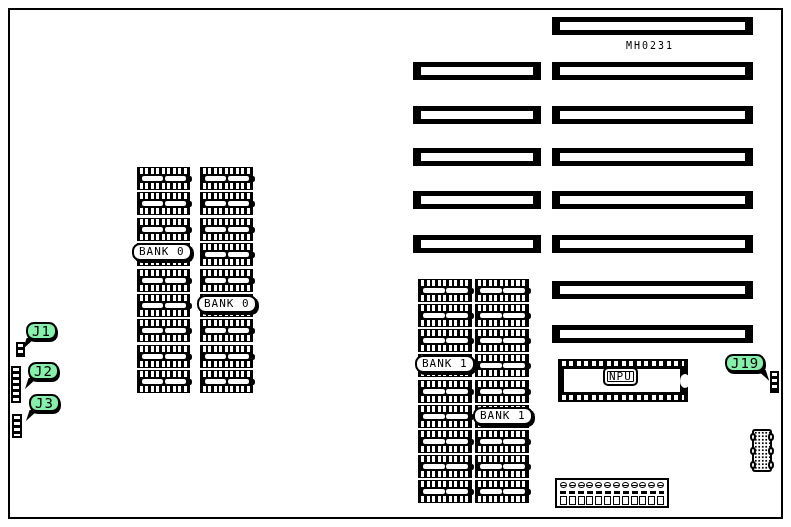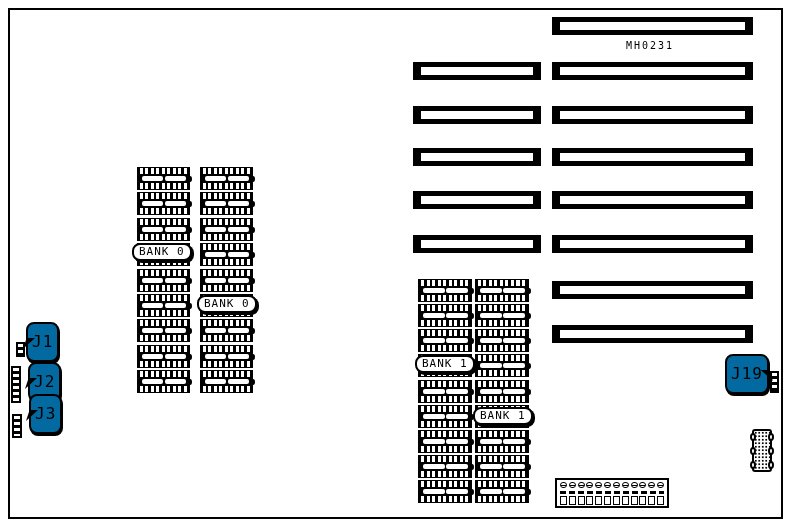--- a/index.html
+++ b/index.html
@@ -61,23 +61,23 @@
        font-size:11px;line-height:13px;letter-spacing:1px;padding:1px 4px;}
 
   
   .bios{position:absolute;left:561px;top:412px;width:90px;height:41px;background:#000;}
   .bios-dashes{position:absolute;left:2px;right:2px;top:2px;height:3px;
        background:repeating-linear-gradient(90deg,#fff 0 5px,#000 5px 8px);}
   .bios-notch{position:absolute;right:-1px;top:14px;width:7px;height:12px;background:#fff;}
   .bios .chip-label{left:22px;top:11px;}
 
   
-  .callout{position:absolute;z-index:3;background:#0369a1;border:2px solid #000;border-radius:8px;
-       box-shadow:1px 2px 0 #000;font-size:16px;line-height:14px;letter-spacing:1px;
-       padding:11px 4px;white-space:nowrap;}
+  .callout{position:absolute;z-index:3;background:#86efac;border:2px solid #000;border-radius:8px;
+       box-shadow:1px 2px 0 #000;font-size:14px;line-height:14px;letter-spacing:1px;
+       padding:0 4px;white-space:nowrap;}
   #co-j1{left:26px;top:322px;}
   #co-j2{left:28px;top:362px;}
   #co-j3{left:29px;top:394px;}
   #co-j19{left:725px;top:354px;}
   .tail{position:absolute;width:12px;height:11px;background:#000;}
   .tail.dl{left:-5px;top:14px;clip-path:polygon(100% 0,30% 0,0 100%);}
   .tail.dr{right:-6px;top:14px;clip-path:polygon(0 0,70% 0,100% 100%);}
 
   
   .jblock{position:absolute;box-sizing:border-box;border:2px solid #000;
@@ -420,20 +420,27 @@
         <div class="notch"></div>
       </div>
     </div>
 
   <div class="tag" id="bank0-tag-1">BANK 0</div>
   <div class="tag" id="bank0-tag-2">BANK 0</div>
   <div class="tag" id="bank1-tag-1">BANK 1</div>
   <div class="tag" id="bank1-tag-2">BANK 1</div>
 
 
+  <div class="npu">
+    <div class="npu-inner"></div>
+    <div class="npu-pins top"></div>
+    <div class="npu-pins bot"></div>
+    <div class="npu-notch"></div>
+    <div class="npu-label">NPU</div>
+  </div>
 
 
   <div class="callout" id="co-j1">
     <span>J1</span>
     <i class="tail dl"></i>
   </div>
   <div class="callout" id="co-j2">
     <span>J2</span>
     <i class="tail dl"></i>
   </div>

